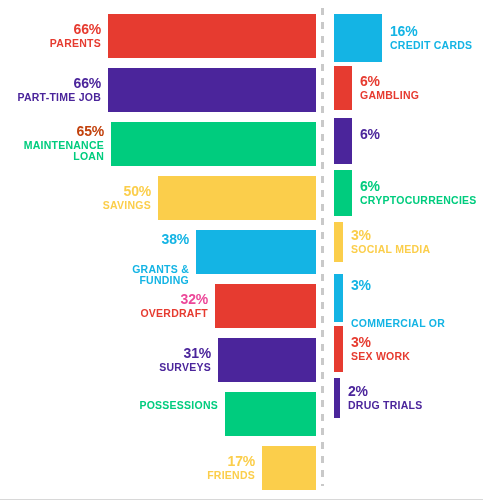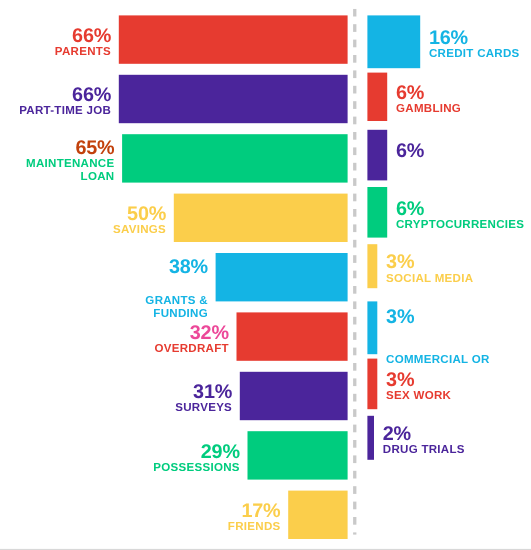--- a/index.html
+++ b/index.html
@@ -76,21 +76,21 @@
     left: 0;
     top: 0;
     text-align: left;
     line-height: 1.12;
     white-space: nowrap;
   }
 
   .pct {
     display: block;
     font-weight: bold;
-    font-size: 18px;
+    font-size: 14px;
     letter-spacing: -0.2px;
   }
   .name {
     display: block;
     font-weight: bold;
     font-size: 10.5px;
     letter-spacing: 0.25px;
   }
   .name .ln { display: block; }
 </style>
@@ -163,21 +163,20 @@
         <div class="label" style="right: 272px; top: 8px;">
           <span class="pct" style="color: rgb(75, 37, 155);">31%</span>
           <span class="name" style="color: rgb(75, 37, 155);">
             <span class="ln">SURVEYS</span>
           </span>
         </div>
       </div>
       <div class="row row-left" style="top: 392px; height: 44px;">
         <div class="bar" style="width: 91px; height: 44px; background: rgb(0, 204, 126); right: 167px;"></div>
         <div class="label" style="right: 265px; top: 8px;">
-          <span class="pct" style="color: rgb(0, 204, 126);">29%</span>
           <span class="name" style="color: rgb(0, 204, 126);">
             <span class="ln">POSSESSIONS</span>
           </span>
         </div>
       </div>
       <div class="row row-left" style="top: 446px; height: 44px;">
         <div class="bar" style="width: 54px; height: 44px; background: rgb(251, 206, 75); right: 167px;"></div>
         <div class="label" style="right: 228px; top: 8px;">
           <span class="pct" style="color: rgb(251, 206, 75);">17%</span>
           <span class="name" style="color: rgb(251, 206, 75);">

